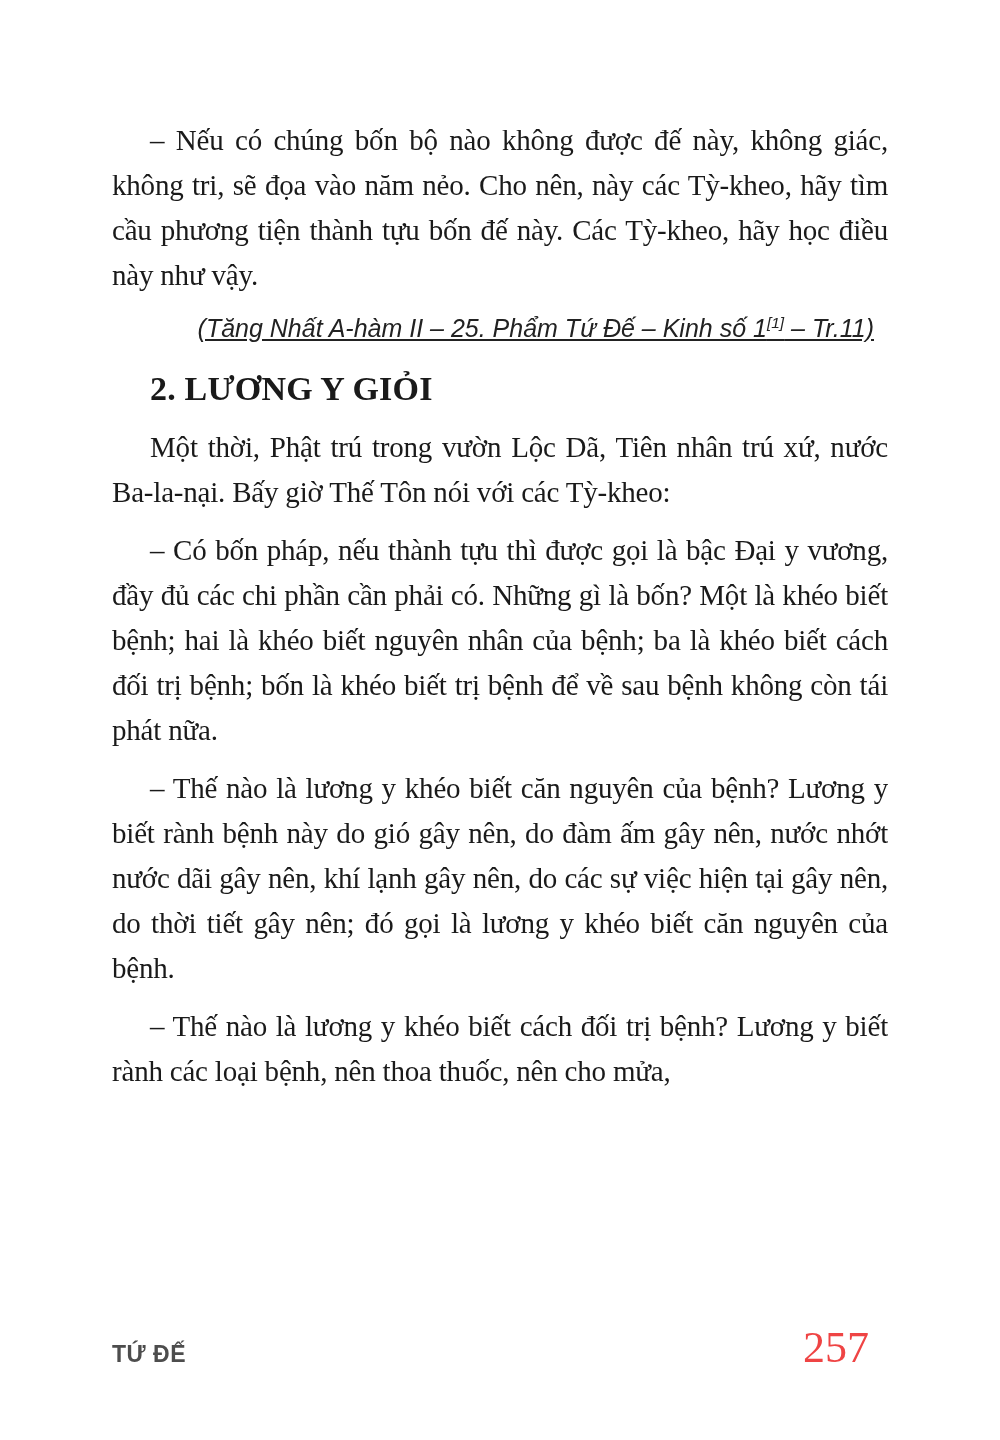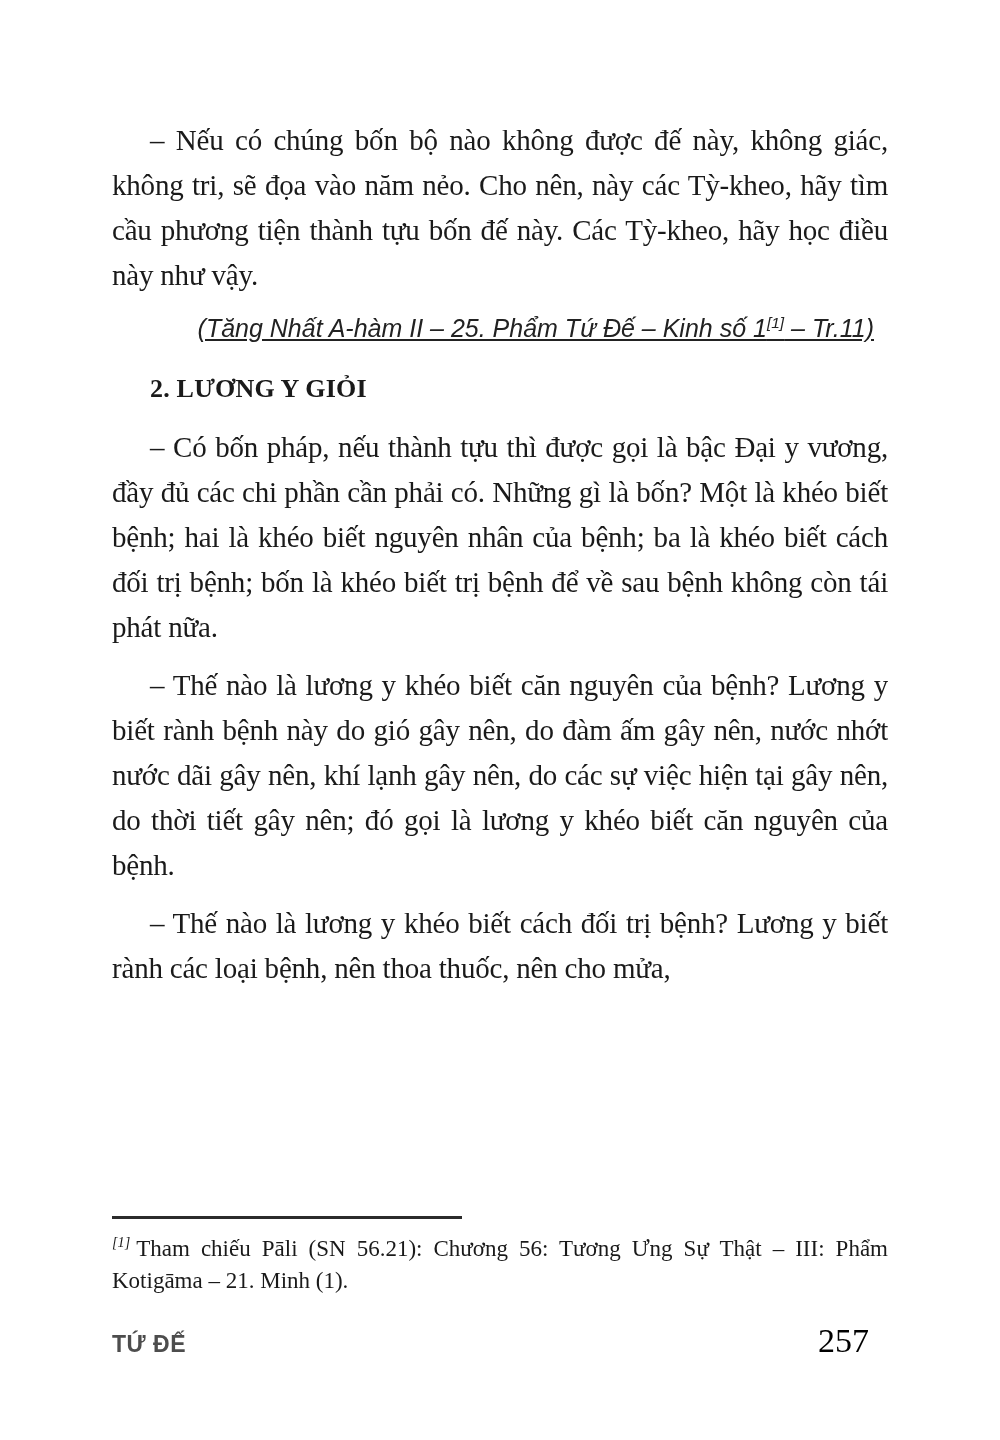--- a/index.html
+++ b/index.html
@@ -44,21 +44,21 @@
     color: #222222;
     text-decoration: underline;
   }
   .citation sup {
     font-size: 0.62em;
     vertical-align: super;
     line-height: 0;
   }
   .section-heading {
     margin: 14px 0 16px 0;
-    font-size: 26px;
+    font-size: 34px;
     line-height: 40px;
     font-weight: bold;
     text-indent: 38px;
     letter-spacing: 0.2px;
   }
   .footnote-area {
     position: absolute;
     left: 112px;
     top: 1216px;
     width: 776px;
@@ -93,51 +93,48 @@
   }
   .running-title {
     font-family: "Liberation Sans", sans-serif;
     font-weight: bold;
     font-size: 23px;
     letter-spacing: 0.5px;
     color: #4d4d4d;
   }
   .page-number {
     font-family: "Liberation Serif", serif;
-    font-size: 34px;
-    color: #000000;
+    font-size: 44px;
+    color: #ef4444;
     padding-right: 16px;
   }
 </style>
 </head>
 <body>
 
 <div class="page">
 
   <div class="text-block">
 
     <p class="body-para">– Nếu có chúng bốn bộ nào không được đế này, không giác, không tri, sẽ đọa vào năm nẻo. Cho nên, này các Tỳ-kheo, hãy tìm cầu phương tiện thành tựu bốn đế này. Các Tỳ-kheo, hãy học điều này như vậy.</p>
 
     <p class="citation"><span>(Tăng Nhất A-hàm II – 25. Phẩm Tứ Đế – Kinh số 1</span><sup>[1]</sup><span> – Tr.11)</span></p>
 
     <h2 class="section-heading">2. LƯƠNG Y GIỎI</h2>
 
+    <p class="body-para">Một thời, Phật trú trong vườn Lộc Dã, Tiên nhân trú xứ, nước Ba-la-nại. Bấy giờ Thế Tôn nói với các Tỳ-kheo:</p>
 
     <p class="body-para">– Có bốn pháp, nếu thành tựu thì được gọi là bậc Đại y vương, đầy đủ các chi phần cần phải có. Những gì là bốn? Một là khéo biết bệnh; hai là khéo biết nguyên nhân của bệnh; ba là khéo biết cách đối trị bệnh; bốn là khéo biết trị bệnh để về sau bệnh không còn tái phát nữa.</p>
 
 
     <p class="body-para">– Thế nào là lương y khéo biết căn nguyên của bệnh? Lương y biết rành bệnh này do gió gây nên, do đàm ấm gây nên, nước nhớt nước dãi gây nên, khí lạnh gây nên, do các sự việc hiện tại gây nên, do thời tiết gây nên; đó gọi là lương y khéo biết căn nguyên của bệnh.</p>
 
     <p class="body-para">– Thế nào là lương y khéo biết cách đối trị bệnh? Lương y biết rành các loại bệnh, nên thoa thuốc, nên cho mửa,</p>
 
   </div>
 
-  <div class="footnote-area">
-    <div class="footnote-rule"></div>
-    <p class="footnote"><sup class="fn-marker">[1]</sup><span>Tham chiếu Pāli (SN 56.21): Chương 56: Tương Ưng Sự Thật – III: Phẩm Kotigāma – 21. Minh (1).</span></p>
-  </div>
 
   <div class="page-footer">
     <span class="running-title">TỨ ĐẾ</span>
     <span class="page-number">257</span>
   </div>
 
 </div>
 
 </body></html>

